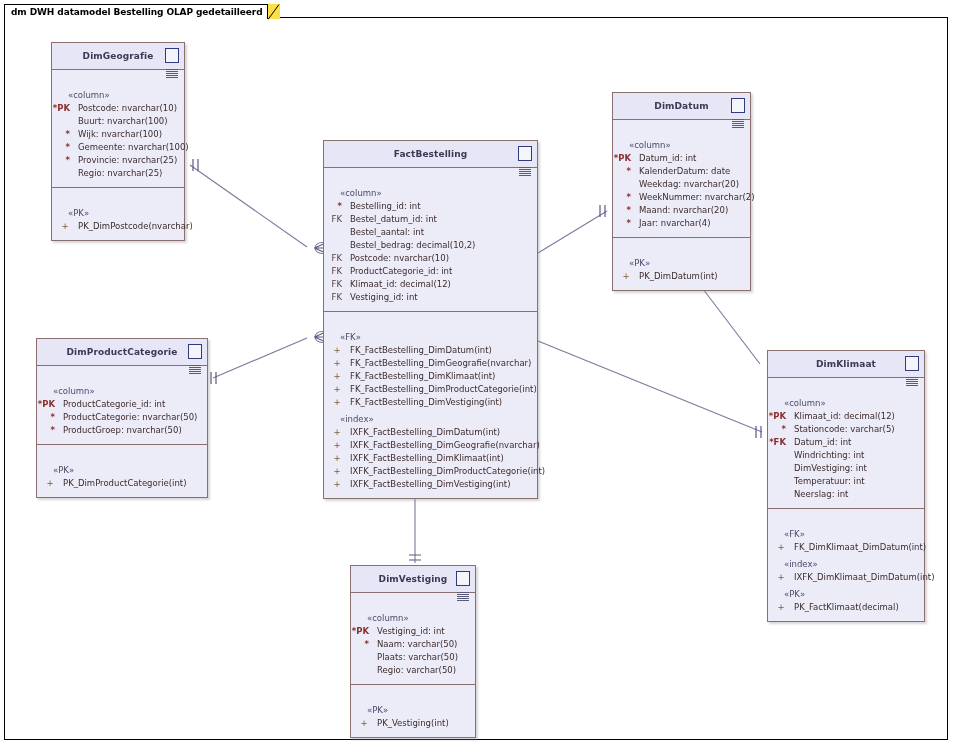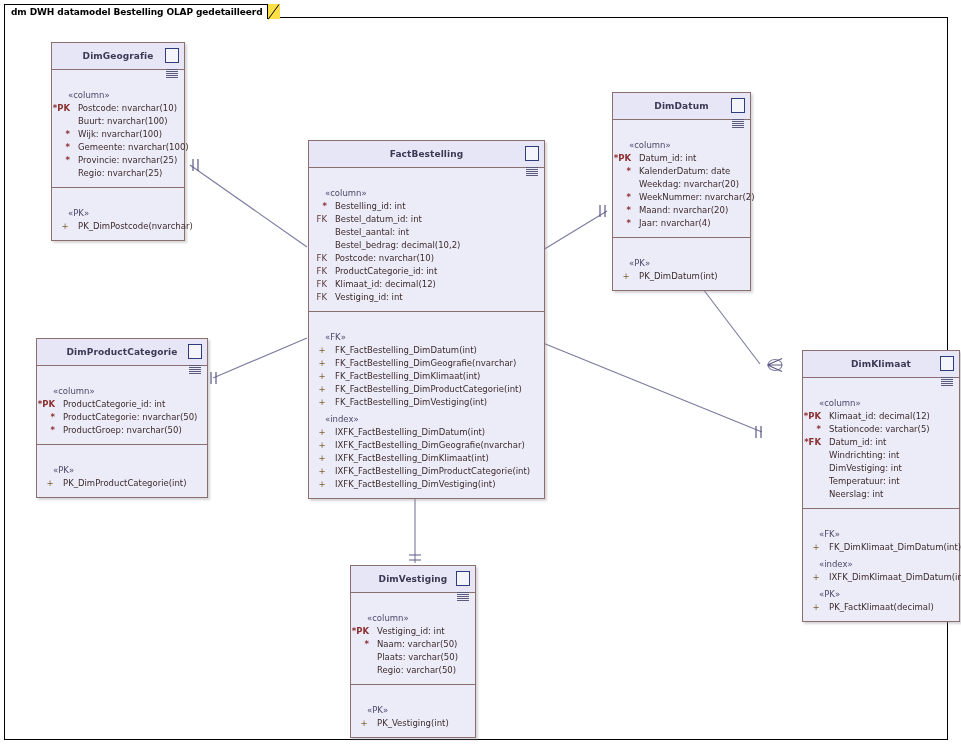--- a/index.html
+++ b/index.html
@@ -332,21 +332,21 @@
     </div>
     <div class="ent-section">
       <div class="stereo">«PK»</div>
       <div class="op-row">
           <span class="op-vis">+</span>
           <span class="op-name">PK_DimDatum(int)</span>
         </div>
     </div>
   </div>
 
-  <div class="entity" style="left:308px;top:140px;width:237px;">
+  <div class="entity" style="left:323px;top:140px;width:215px;">
     <div class="ent-header">
       <span class="ent-title">FactBestelling</span>
       <span class="ent-icon">
         <span class="bar"></span>
         <span class="lines"><i></i><i></i><i></i><i></i><i></i></span>
       </span>
     </div>
     <div class="ent-section">
       <div class="stereo">«column»</div>
       <div class="attr-row">
@@ -453,21 +453,21 @@
     </div>
     <div class="ent-section">
       <div class="stereo">«PK»</div>
       <div class="op-row">
           <span class="op-vis">+</span>
           <span class="op-name">PK_DimProductCategorie(int)</span>
         </div>
     </div>
   </div>
 
-  <div class="entity" style="left:802px;top:350px;width:158px;">
+  <div class="entity" style="left:767px;top:350px;width:158px;">
     <div class="ent-header">
       <span class="ent-title">DimKlimaat</span>
       <span class="ent-icon">
         <span class="bar"></span>
         <span class="lines"><i></i><i></i><i></i><i></i><i></i></span>
       </span>
     </div>
     <div class="ent-section">
       <div class="stereo">«column»</div>
       <div class="attr-row">

